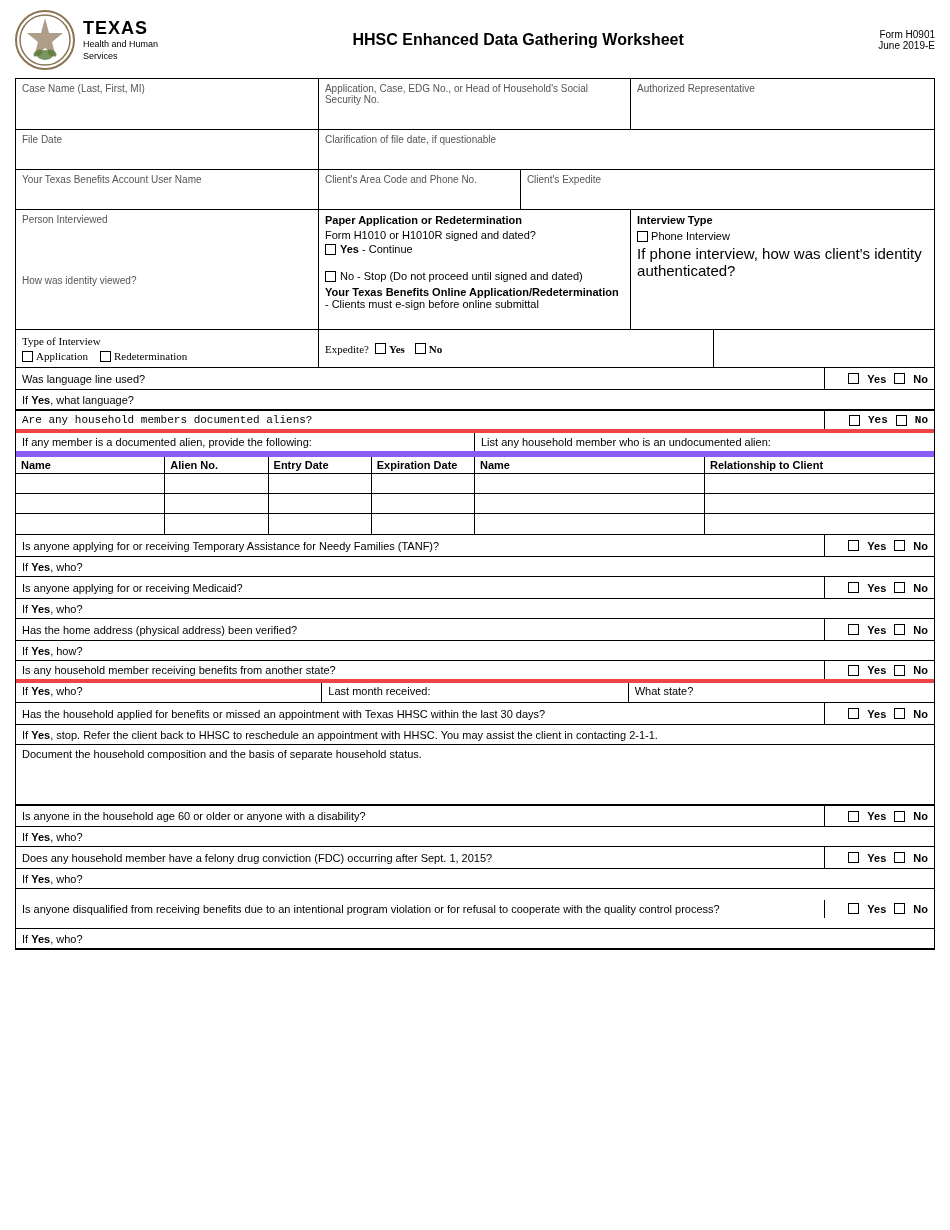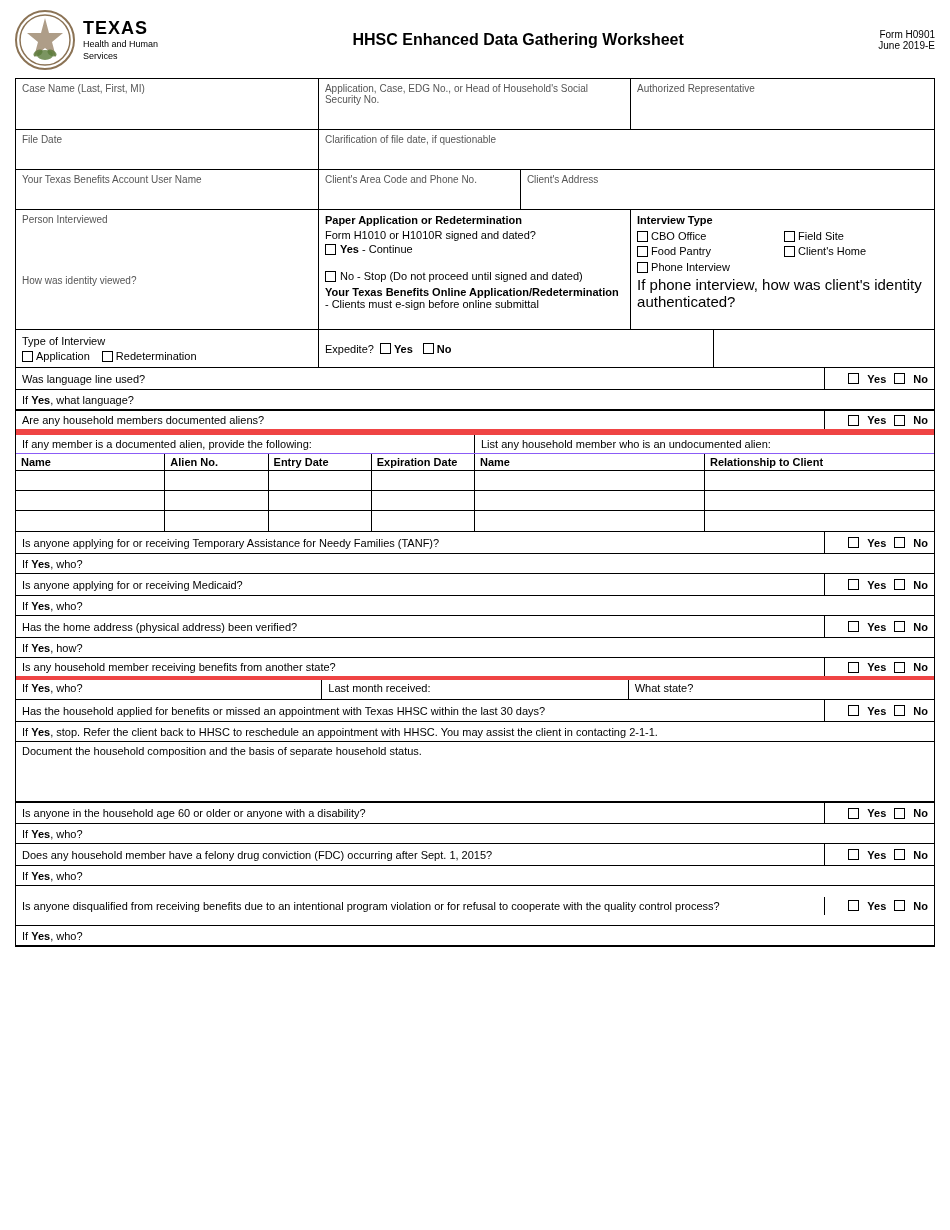--- a/index.html
+++ b/index.html
@@ -96,21 +96,21 @@
       height: 11px;
       border: 1px solid #000;
       display: inline-block;
       flex-shrink: 0;
     }
     
     .row-case-name { min-height: 45px; }
     .row-file-date { min-height: 38px; }
     .row-ytb { min-height: 38px; }
     .row-person { min-height: 120px; }
-    .row-type-interview { min-height: 38px; }
+    .row-type-interview { min-height: 38px; font-family: Liberation Serif, serif; }
     .section-label {
       font-size: 10px;
       font-weight: normal;
       color: #555;
       display: block;
       margin-bottom: 2px;
     }
     
     .std-row {
       display: flex;
@@ -214,21 +214,21 @@
     <div class="form-row row-ytb">
       <div class="cell" style="width:33%; flex-shrink:0;">
         <div class="section-label">Your Texas Benefits Account User Name</div>
         <div class="cell-content"></div>
       </div>
       <div class="cell" style="width:22%; flex-shrink:0;">
         <div class="section-label">Client's Area Code and Phone No.</div>
         <div class="cell-content"></div>
       </div>
       <div class="cell" style="flex:1;">
-        <div class="section-label">Client's Address</div>
+        <div class="section-label">Client's Expedite</div>
         <div class="cell-content"></div>
       </div>
     </div>
 
     <div class="form-row row-person">
       <div class="cell" style="width:33%; flex-shrink:0; vertical-align:top;">
         <div style="margin-bottom:4px;">
           <div class="section-label">Person Interviewed</div>
           <div class="cell-content"></div>
         </div>
@@ -246,38 +246,20 @@
         </div>
         <div style="display:flex; align-items:flex-start; gap:4px; margin-bottom:4px; font-size:11px;">
           <span class="cb" style="margin-top:1px;"></span>
           <span>No - Stop (Do not proceed until signed and dated)</span>
         </div>
         <div style="font-weight:bold; font-size:11px;">Your Texas Benefits Online Application/Redetermination</div>
         <div style="font-size:11px;">- Clients must e-sign before online submittal</div>
       </div>
       <div class="cell" style="flex:1; vertical-align:top;">
         <div style="font-weight:bold; font-size:11px; margin-bottom:4px;">Interview Type</div>
-        <div style="display:grid; grid-template-columns:1fr 1fr; gap:3px; margin-bottom:4px;">
-          <div style="display:flex; align-items:center; gap:3px; font-size:11px;">
-            <span class="cb"></span>
-            <span>CBO Office</span>
-          </div>
-          <div style="display:flex; align-items:center; gap:3px; font-size:11px;">
-            <span class="cb"></span>
-            <span>Field Site</span>
-          </div>
-          <div style="display:flex; align-items:center; gap:3px; font-size:11px;">
-            <span class="cb"></span>
-            <span>Food Pantry</span>
-          </div>
-          <div style="display:flex; align-items:center; gap:3px; font-size:11px;">
-            <span class="cb"></span>
-            <span>Client's Home</span>
-          </div>
-        </div>
         <div style="display:flex; align-items:center; gap:3px; font-size:11px; margin-bottom:3px;">
           <span class="cb"></span>
           <span>Phone Interview</span>
         </div>
         <div style="font-size:15px;">If phone interview, how was client's identity authenticated?</div>
         <div class="cell-content" style="min-height:14px;"></div>
       </div>
     </div>
 
     <div class="form-row row-type-interview" style="min-height:38px;">
@@ -310,33 +292,33 @@
         <span class="cb"></span>
         <span style="font-size:11px; font-weight:bold;">Yes</span>
         <span class="cb"></span>
         <span style="font-size:11px; font-weight:bold;">No</span>
       </div>
     </div>
     <div class="sub-row">
       <span>If <strong>Yes</strong>, what language?</span>
     </div>
 
-    <div class="std-row" style="border-bottom:6px solid #ef4444; min-height:22px; border-top:1px solid #000;">
+    <div class="std-row" style="border-bottom:4px solid #ef4444; min-height:22px; border-top:1px solid #000;font-family:Liberation Mono, monospace;">
       <div class="std-cell-main">Are any household members documented aliens?</div>
       <div class="std-cell-yn std-cell-yn-border">
         <span class="cb"></span>
         <span style="font-size:11px; font-weight:bold;">Yes</span>
         <span class="cb"></span>
         <span style="font-size:11px; font-weight:bold;">No</span>
       </div>
     </div>
 
     <div style="border-bottom:1px solid #000;">
 
-      <div style="display:flex; border-bottom:1px solid #8b5cf6;">
+      <div style="display:flex; border-bottom:6px solid #8b5cf6;">
         <div style="width:50%; padding:3px 6px; font-size:11px; border-right:1px solid #000;">If any member is a documented alien, provide the following:</div>
         <div style="flex:1; padding:3px 6px; font-size:11px;">List any household member who is an undocumented alien:</div>
       </div>
 
       <div style="display:flex; border-bottom:1px solid #000; background:#fff;">
         <div style="width:50%; display:flex; border-right:1px solid #000;">
           <div style="flex:1.5; padding:2px 5px; font-weight:bold; font-size:11px; border-right:1px solid #000;">Name</div>
           <div style="flex:1; padding:2px 5px; font-weight:bold; font-size:11px; border-right:1px solid #000;">Alien No.</div>
           <div style="flex:1; padding:2px 5px; font-weight:bold; font-size:11px; border-right:1px solid #000;">Entry Date</div>
           <div style="flex:1; padding:2px 5px; font-weight:bold; font-size:11px;">Expiration Date</div>

